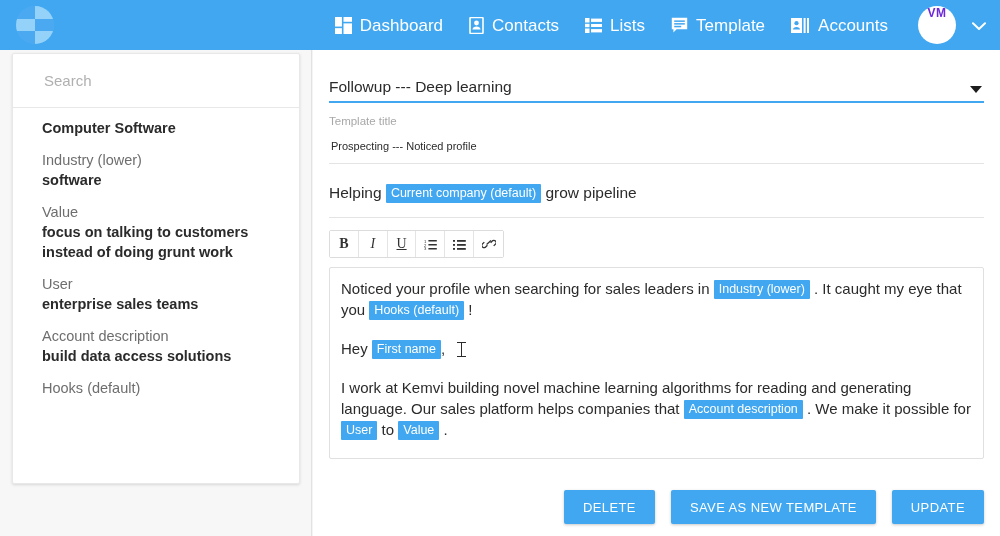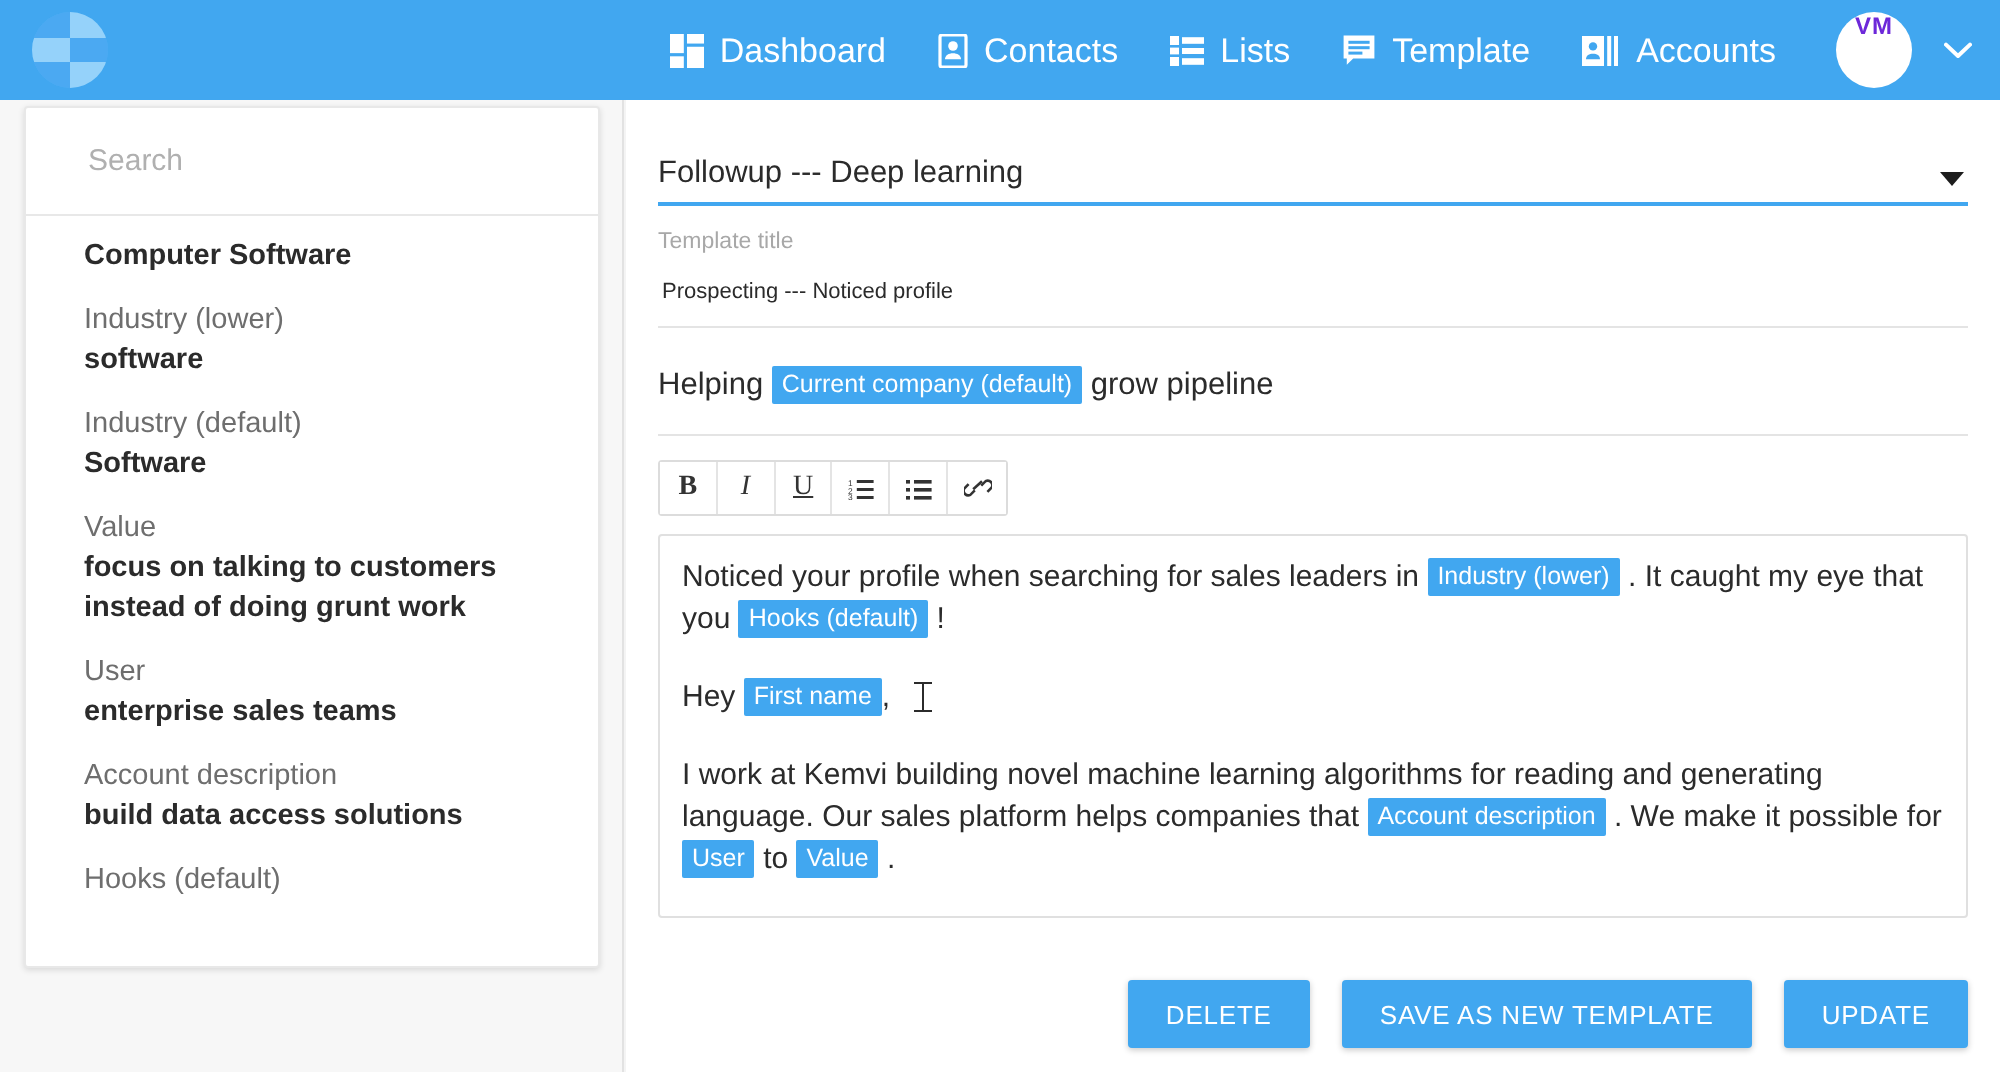--- a/index.html
+++ b/index.html
@@ -352,24 +352,20 @@
 
       <div class="var-item">
         <div class="var-val">Computer Software</div>
       </div>
 
       <div class="var-item">
         <div class="var-key">Industry (lower)</div>
         <div class="var-val">software</div>
       </div>
 
-      <div class="var-item">
-        <div class="var-key">Industry (default)</div>
-        <div class="var-val">Software</div>
-      </div>
 
       <div class="var-item">
         <div class="var-key">Value</div>
         <div class="var-val">focus on talking to customers instead of doing grunt work</div>
       </div>
 
       <div class="var-item">
         <div class="var-key">User</div>
         <div class="var-val">enterprise sales teams</div>
       </div>

